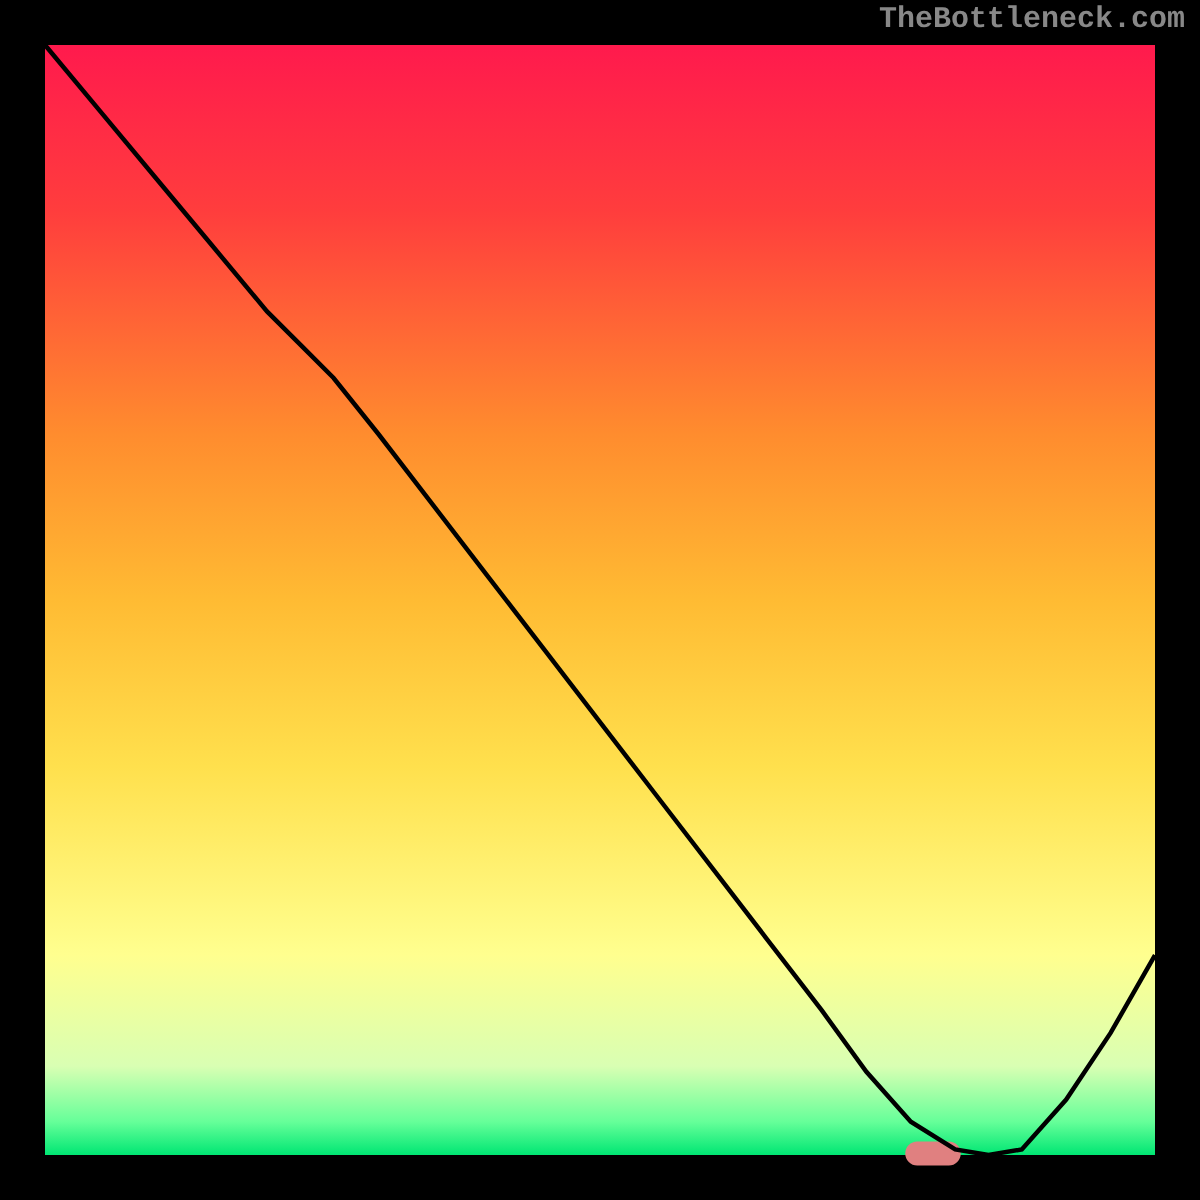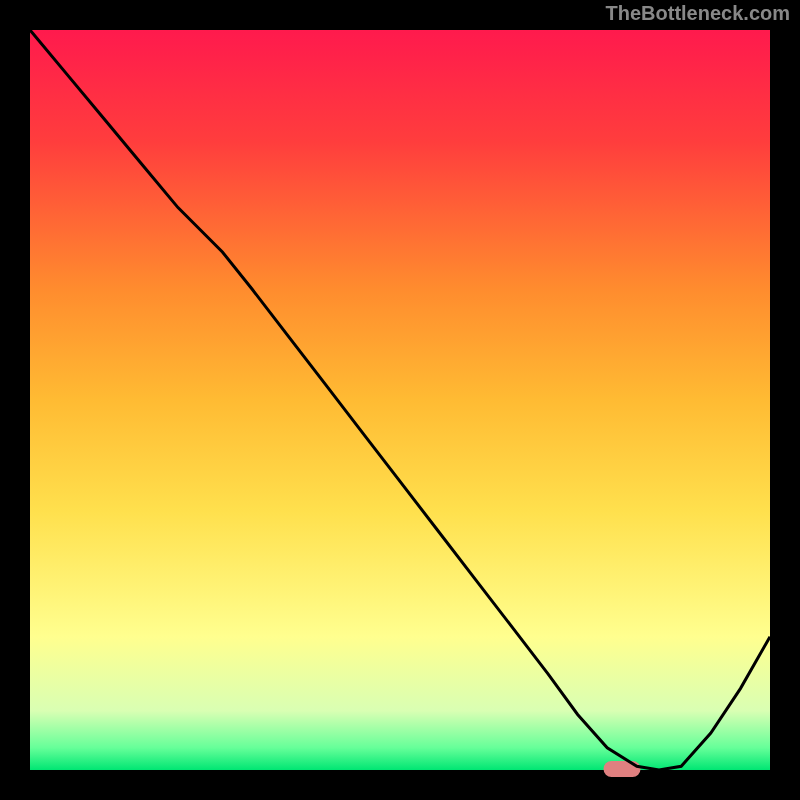--- a/index.html
+++ b/index.html
@@ -8,20 +8,21 @@
     width: 800px;
     height: 800px;
     overflow: hidden;
     font-family: Arial, sans-serif;
   }
   .chart-container {
     position: relative;
     width: 800px;
     height: 800px;
     background: #000;
+    font-family: Liberation Mono, monospace;
   }
   .watermark {
     position: absolute;
     top: 2px;
     right: 10px;
     color: #888;
     font-size: 20px;
     font-weight: bold;
     z-index: 10;
   }

